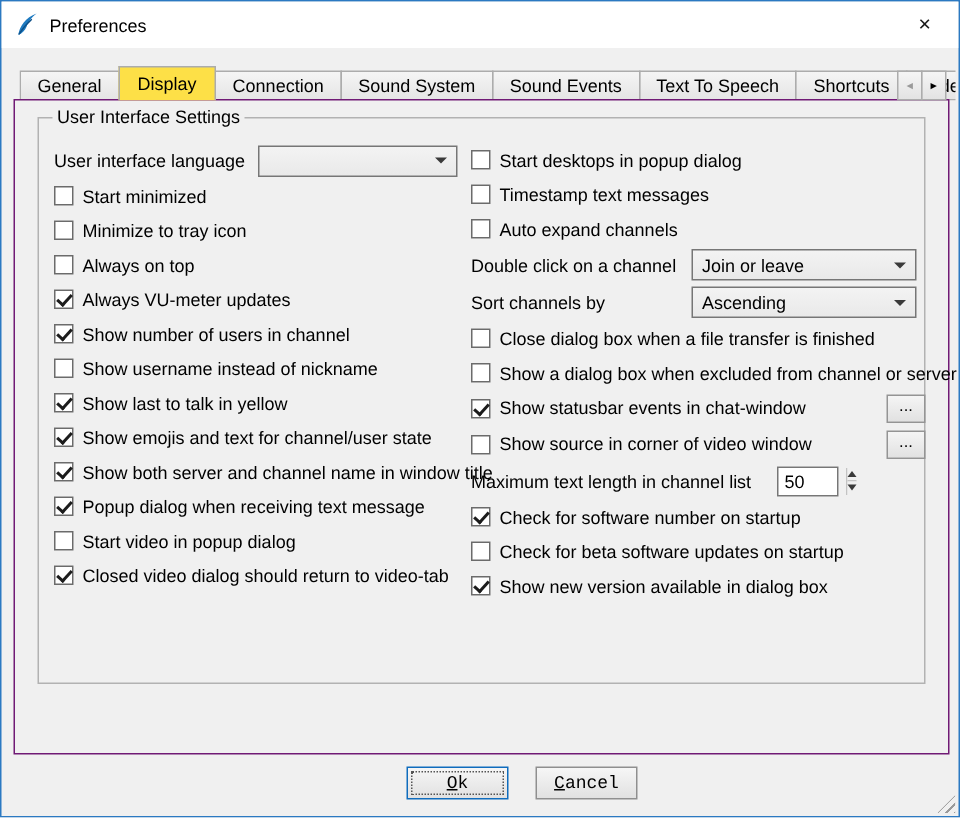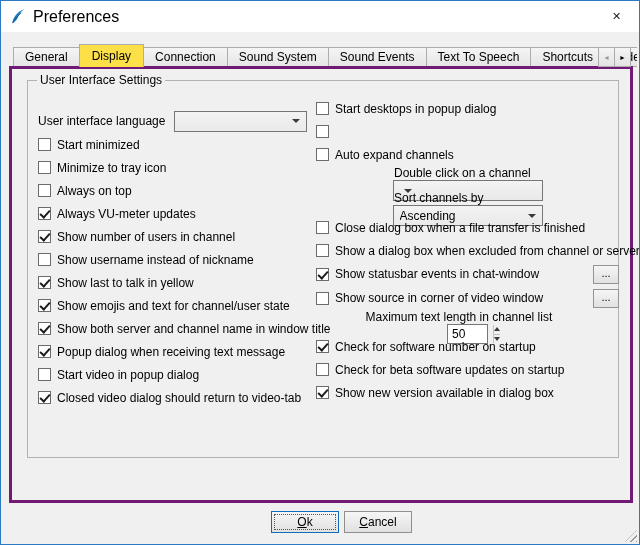--- a/index.html
+++ b/index.html
@@ -4,45 +4,45 @@
 <style>
   * { margin:0; padding:0; box-sizing:border-box; }
   html,body { width:640px; height:545px; }
   body { font-family:"Liberation Sans","DejaVu Sans",sans-serif; font-size:12px; color:#000; background:#fff; }
 
   .window { position:relative; width:640px; height:545px; background:#f0f0f0; border:1px solid #2b79c2; overflow:hidden; }
 
   
   .titlebar { position:absolute; top:0; left:0; right:0; height:31px; background:#ffffff; display:flex; align-items:center; padding-left:8px; gap:7px; }
   .app-icon { width:17px; height:17px; flex:none; }
-  .title-text { font-size:16px; }
+  .title-text { font-size:12px; }
   .close-btn { margin-left:auto; width:45px; height:31px; display:flex; align-items:center; justify-content:center; font-size:11px; color:#1a1a1a; }
 
   
   .tabbar { position:absolute; left:12px; top:43px; width:624px; height:23px; display:flex; align-items:flex-end; overflow:hidden; }
   .tab { height:20px; display:flex; align-items:center; padding:0 11px; white-space:nowrap;
          background:linear-gradient(#f5f5f5,#e5e5e5); border:1px solid #acacac; margin-right:-1px; }
   .tab.checked { height:23px; padding:0 12px; background:#fde047; border-bottom:none; position:relative; z-index:2; }
   .tabscroll { position:absolute; right:8px; top:46px; display:flex; z-index:3; }
   .sbtn { width:17px; height:20px; border:1px solid #acacac; background:linear-gradient(#f5f5f5,#e3e3e3); display:flex; align-items:center; justify-content:center; font-size:7px; }
   .sbtn + .sbtn { margin-left:-1px; }
   .sbtn.dis { color:#9a9a9a; }
 
   
-  .pane { position:absolute; left:8px; top:65px; width:624px; height:437px; border:3px solid #701a75; background:#f0f0f0; }
+  .pane { position:absolute; left:8px; top:65px; width:624px; height:437px; border:1px solid #701a75; background:#f0f0f0; }
 
   
   .groupbox { position:absolute; left:15px; top:11px; width:592px; height:378px; border:1px solid #b2b2b2; }
   .group-title { position:absolute; left:9px; top:-8px; background:#f0f0f0; padding:0 3px; }
 
-  .col-left  { position:absolute; left:10px;  top:28px; width:278px; }
+  .col-left  { position:absolute; left:10px;  top:16px; width:278px; }
   .col-right { position:absolute; left:288px; top:16px; width:303px; }
 
   .row { display:flex; align-items:center; height:23px; }
-  .row.tall { height:25px;flex-direction:column; }
+  .row.tall { height:25px; }
   .row.mid { height:24px; }
 
   
   .cb { width:13px; height:13px; border:1px solid #6b6b6b; background:#fff; position:relative; flex:none; margin-right:6px; }
   .cb.checked::after { content:""; position:absolute; left:1px; top:2px; width:8px; height:4px;
         border-left:2px solid #1c1c1c; border-bottom:2px solid #1c1c1c; transform:rotate(-48deg); }
   .cb-label { white-space:nowrap; }
 
   
   .combo { height:21px; border:1px solid #767676; background:linear-gradient(#f3f3f3,#e9e9e9); display:flex; align-items:center; padding:0 6px; flex:none; }
@@ -61,21 +61,21 @@
   .spin-label { width:204px; flex:none; white-space:nowrap; }
   .spin { width:41px; height:20px; border:1px solid #767676; background:#fff; display:flex; flex:none;gap:28px; }
   .spin-val { flex:1; display:flex; align-items:center; padding-left:4px; }
   .spin-btns { width:15px; display:flex; flex-direction:column; border-left:1px solid #c3c3c3; }
   .spin-up,.spin-down { flex:1; background:#f0f0f0; display:flex; align-items:center; justify-content:center; }
   .spin-up { border-bottom:1px solid #c3c3c3; }
   .tri-up { width:0; height:0; border-left:3px solid transparent; border-right:3px solid transparent; border-bottom:4px solid #3a3a3a; }
   .tri-down { width:0; height:0; border-left:3px solid transparent; border-right:3px solid transparent; border-top:4px solid #3a3a3a; }
 
   
-  .buttonbar { position:absolute; left:270px; bottom:11px; display:flex; gap:5px; }
+  .buttonbar { position:absolute; left:270px; bottom:11px; display:flex; gap:18px;font-family:Liberation Mono, monospace; }
   .btn { width:68px; height:22px; border:1px solid #8f8f8f; background:linear-gradient(#f6f6f6,#e1e1e1); display:flex; align-items:center; justify-content:center; }
   .btn span { display:block; }
   .btn span::first-letter { text-decoration:underline; }
   .btn.default { border:1px solid #0f6cbd; outline:1px dotted #555; outline-offset:-4px; }
 
   
   .grip { position:absolute; right:2px; bottom:2px; width:12px; height:12px;
         background:repeating-linear-gradient(135deg,#9a9a9a 0 1px,transparent 1px 4px);
         clip-path:polygon(100% 0,100% 100%,0 100%); }
 </style>
@@ -171,29 +171,31 @@
         </div>
       </div>
 
       <div class="col-right">
         <div class="row">
           <span class="cb"></span>
           <span class="cb-label">Start desktops in popup dialog</span>
         </div>
         <div class="row">
           <span class="cb"></span>
+          <span class="cb-label">Timestamp text messages</span>
         </div>
         <div class="row">
           <span class="cb"></span>
           <span class="cb-label">Auto expand channels</span>
         </div>
 
         <div class="row tall">
           <span class="dd-label">Double click on a channel</span>
           <div class="combo dd-combo">
+            <span class="cval">Join or leave</span>
             <span class="carr"></span>
           </div>
         </div>
         <div class="row tall">
           <span class="dd-label">Sort channels by</span>
           <div class="combo dd-combo">
             <span class="cval">Ascending</span>
             <span class="carr"></span>
           </div>
         </div>

